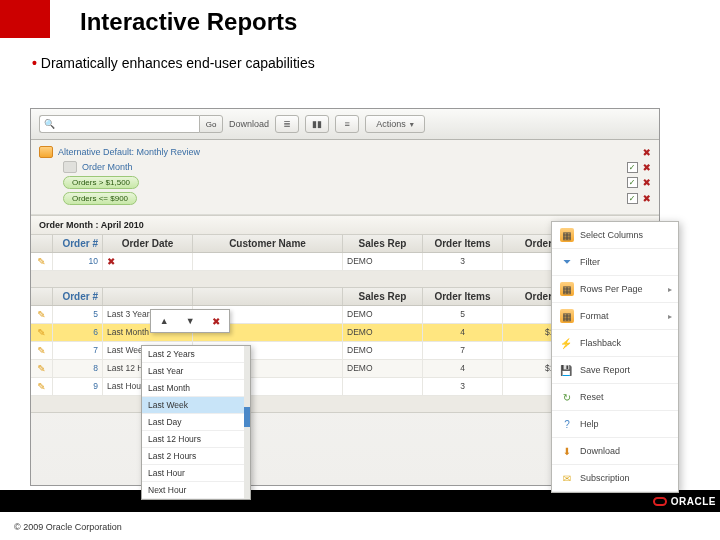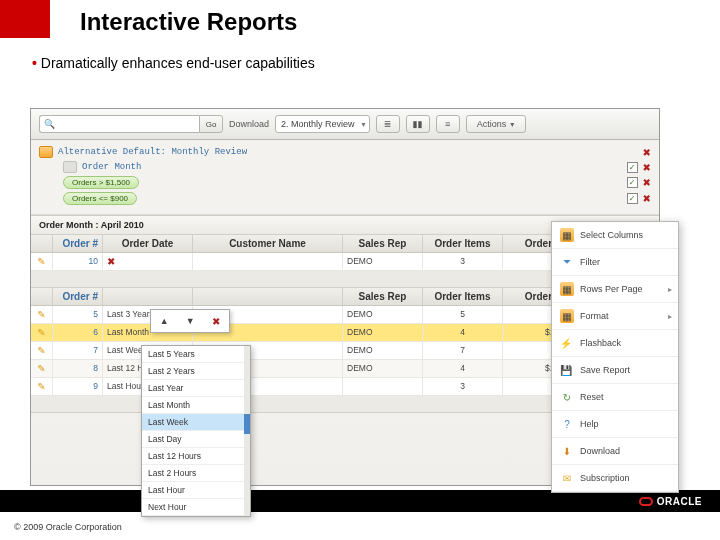--- a/index.html
+++ b/index.html
@@ -19,21 +19,21 @@
   .tb-select { height: 18px; border: 1px solid #b5b5b0; border-radius: 3px; background: #fff; padding: 0 14px 0 5px; display: flex; align-items: center; position: relative; }
   .tb-select::after { content: "▾"; position: absolute; right: 3px; font-size: 8px; color: #777; }
   .tb-btn { width: 24px; height: 18px; border: 1px solid #b5b5b0; border-radius: 3px; background: linear-gradient(#fdfdfd,#e9e8e4); display: flex; align-items: center; justify-content: center; font-size: 9px; color: #555; }
   .actions-btn { width: 60px; display: flex; align-items: center; justify-content: center; gap: 4px; }
   .actions-btn::after { content: "▾"; font-size: 8px; color: #666; }
   .filters { padding: 6px 8px; background: #f3f2ee; border-bottom: 1px solid #dcdcd6; }
   .frow { display: flex; align-items: center; gap: 5px; margin-bottom: 3px; }
   .ficon { width: 14px; height: 12px; background: #e0e0dc; border: 1px solid #c0c0bc; border-radius: 2px; display: inline-block; }
   .ficon.orange { background: linear-gradient(#ffd080,#f5a830); border-color: #d88820; }
   .flabel { color: #333; }
-  .flabel.link { color: #3a6ea5; font-family: Liberation Mono, monospace; }
+  .flabel.link { color: #3a6ea5; }
   .pill { background: linear-gradient(#e8f5d8,#c8e8a8); border: 1px solid #9cc878; border-radius: 8px; padding: 1px 8px; color: #2a5a10; font-size: 8px; }
   .chk { width: 11px; height: 11px; border: 1px solid #888; background: #fff; display: inline-flex; align-items: center; justify-content: center; font-size: 8px; color: #3a7a20; }
   .x { color: #b02020; font-size: 10px; cursor: pointer; }
   .indent { margin-left: 24px; }
   .group-hdr { background: linear-gradient(#f8f7f3,#eceae4); border-top: 1px solid #d0cfc8; border-bottom: 1px solid #d0cfc8; padding: 4px 8px; font-weight: bold; font-size: 9px; color: #222; }
   .grid-head { display: flex; background: linear-gradient(#f0efeb,#e2e0d9); border-bottom: 1px solid #c8c7c0; font-size: 10px; font-weight: bold; color: #333; }
   .grid-head .cell { border-right: 1px solid #d0cfc8; padding: 3px 4px; text-align: center; }
   .grid-row { display: flex; background: #fff; border-bottom: 1px solid #e8e7e2; font-size: 8.5px; }
   .grid-row:nth-child(even) { background: #f8f7f3; }
   .grid-row .cell { border-right: 1px solid #e8e7e2; padding: 3px 4px; }
@@ -59,21 +59,21 @@
   .action-menu .mi.sub::after { content: "▸"; position: absolute; right: 6px; color: #888; font-size: 8px; }
   .mi-icon { width: 14px; height: 14px; display: flex; align-items: center; justify-content: center; font-size: 10px; }
   .ic-cols { background: linear-gradient(#ffd080,#f5a830); border-radius: 2px; }
   .ic-funnel { color: #4a88c8; }
   .ic-flash { color: #d04020; }
   .ic-disk { color: #333; }
   .ic-reset { color: #5a9a40; }
   .ic-help { color: #4a88c8; }
   .ic-dl { color: #d88820; }
   .ic-sub { color: #e0b030; }
-  .footer-bar { position: absolute; bottom: 28px; left: 0; width: 720px; height: 22px; background: #000; display: flex; align-items: center; justify-content: flex-end; padding-right: 18px; }
+  .footer-bar { position: absolute; bottom: 28px; left: 0; width: 720px; height: 22px; background: #000; display: flex; align-items: center; justify-content: flex-end; padding-right: 4px; }
   .oracle-logo { color: #fff; font-size: 10px; font-weight: bold; letter-spacing: 0.5px; display: flex; align-items: center; gap: 4px; }
   .oracle-o { width: 14px; height: 9px; border: 2px solid #e02020; border-radius: 5px; }
   .copyright { position: absolute; bottom: 8px; left: 14px; font-size: 9px; color: #333; }
 </style>
 </head>
 <body>
 
 <div class="red-block"></div>
 <div class="title">Interactive Reports</div>
 <ul class="bullets">
@@ -82,23 +82,20 @@
 
 <div class="shot">
 
   <div class="toolbar">
     <div class="searchbox">
       <div class="mag">🔍</div>
       <input style="">
       <div class="go">Go</div>
     </div>
     <span class="tb-label">Download</span>
-    <div class="tb-select">
-        <span>2. Monthly Review</span>
-      </div>
     <div class="tb-btn">≣</div>
     <div class="tb-btn">▮▮</div>
     <div class="tb-btn">≡</div>
     <div class="tb-btn actions-btn">
         <span>Actions</span>
       </div>
   </div>
 
   <div class="filters">
     <div class="frow">
@@ -208,21 +205,20 @@
   <div class="avg-row">Average: $1,032.00</div>
 
   <div class="col-pop">
     <span>▲</span>
     <span>▼</span>
     <span class="x">✖</span>
   </div>
 
   <div class="date-pop">
     <div id="date-opts">
-        <div class="opt">Last 5 Years</div>
         <div class="opt">Last 2 Years</div>
         <div class="opt">Last Year</div>
         <div class="opt">Last Month</div>
         <div class="opt sel">Last Week</div>
         <div class="opt">Last Day</div>
         <div class="opt">Last 12 Hours</div>
         <div class="opt">Last 2 Hours</div>
         <div class="opt">Last Hour</div>
         <div class="opt">Next Hour</div>
       </div>

